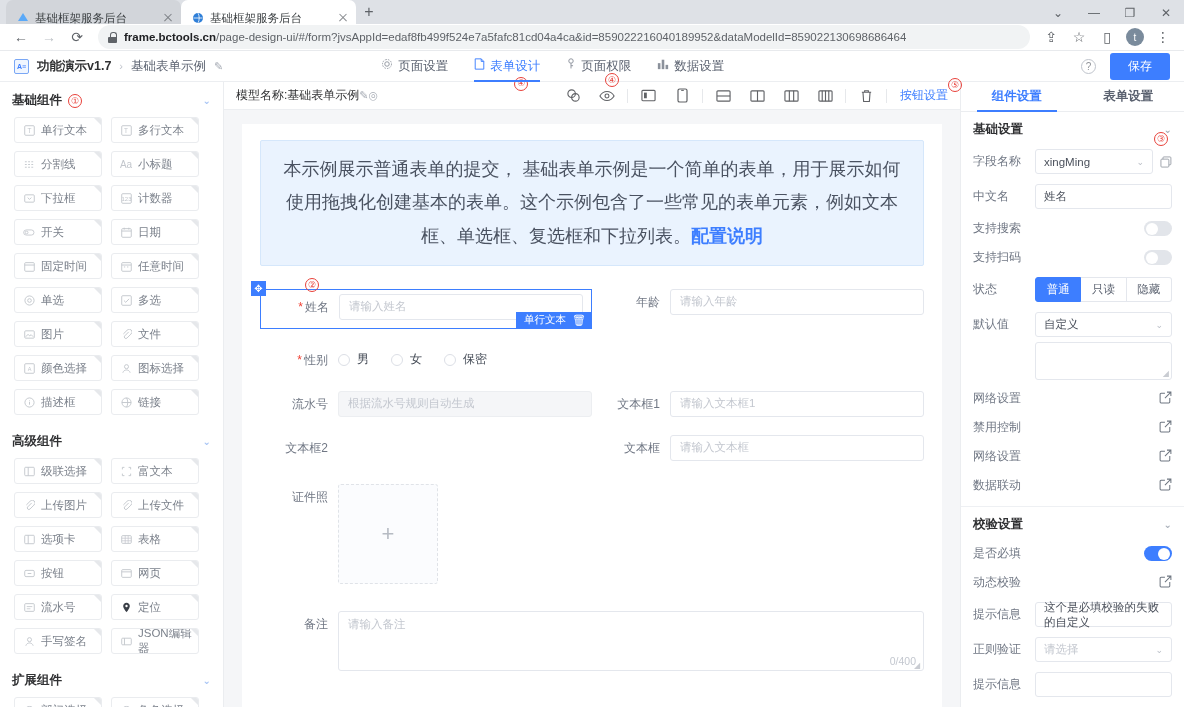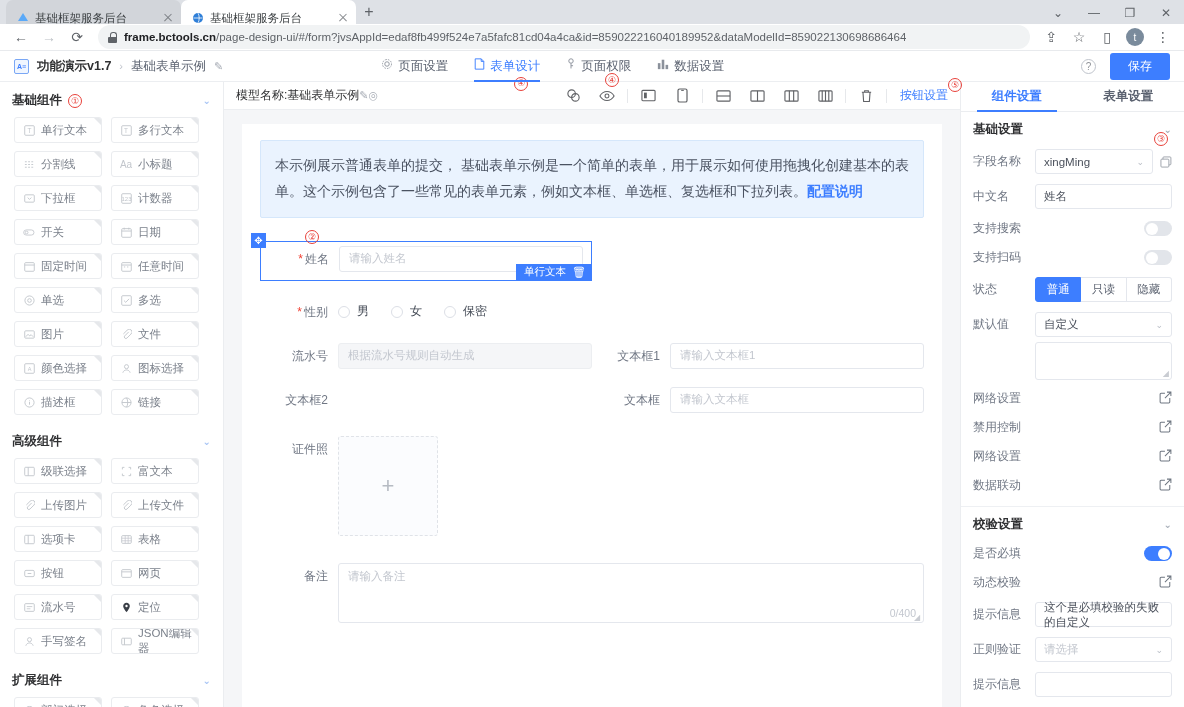--- a/index.html
+++ b/index.html
@@ -122,21 +122,21 @@
   }
   .divider-v { width: 1px; height: 14px; background: #e6e8eb; margin: 0 3px; }
   .btn-setting { color: #3d7eff; font-size: 12px; padding-left: 10px; position: relative; }
   .mk-abs { position: absolute; }
 
   .canvas-scroll { flex: 1; padding: 14px 0 0 0; display: flex; justify-content: center; overflow: hidden; }
   .canvas-card { width: 700px; background: #fff; min-height: 100%; padding: 16px 18px; }
 
   .info-banner {
     background: #eaf3fe; border: 1px solid #d5e7fb; border-radius: 2px;
-    padding: 12px 14px; font-size: 14px; line-height: 1.85; color: #4a5261;
+    padding: 12px 14px; font-size: 18px; line-height: 1.85; color: #4a5261; text-align: center;
   }
   .info-banner a { color: #3d7eff; text-decoration: none; font-weight: 600; }
 
   .form-area { margin-top: 14px; }
   .row2 { display: flex; }
   .fcell { width: 50%; display: flex; align-items: flex-start; padding: 9px 0; }
   .flabel {
     width: 78px; text-align: right; padding-right: 10px; font-size: 12px; color: #707784;
     line-height: 26px; flex: 0 0 78px; white-space: nowrap;
   }
@@ -720,20 +720,26 @@
                       <div class="fctl" style="padding-right:8px;">
                         <div class="inp">请输入姓名</div>
                       </div>
                     </div>
                     <div class="sel-badge">
                       <span>单行文本</span>
                       <span class="bin">🗑</span>
                     </div>
                   </div>
                 </div>
+                <div class="fcell">
+                  <div class="flabel">年龄</div>
+                  <div class="fctl">
+                      <div class="inp">请输入年龄</div>
+                    </div>
+                </div>
               </div>
 
               <div class="row2">
                 <div class="fcell">
                   <div class="flabel req">性别</div>
                   <div class="fctl">
                     <div class="radio-row">
                       <span class="radio-item">
                           <span class="radio-dot"></span>
                           <span>男</span>

